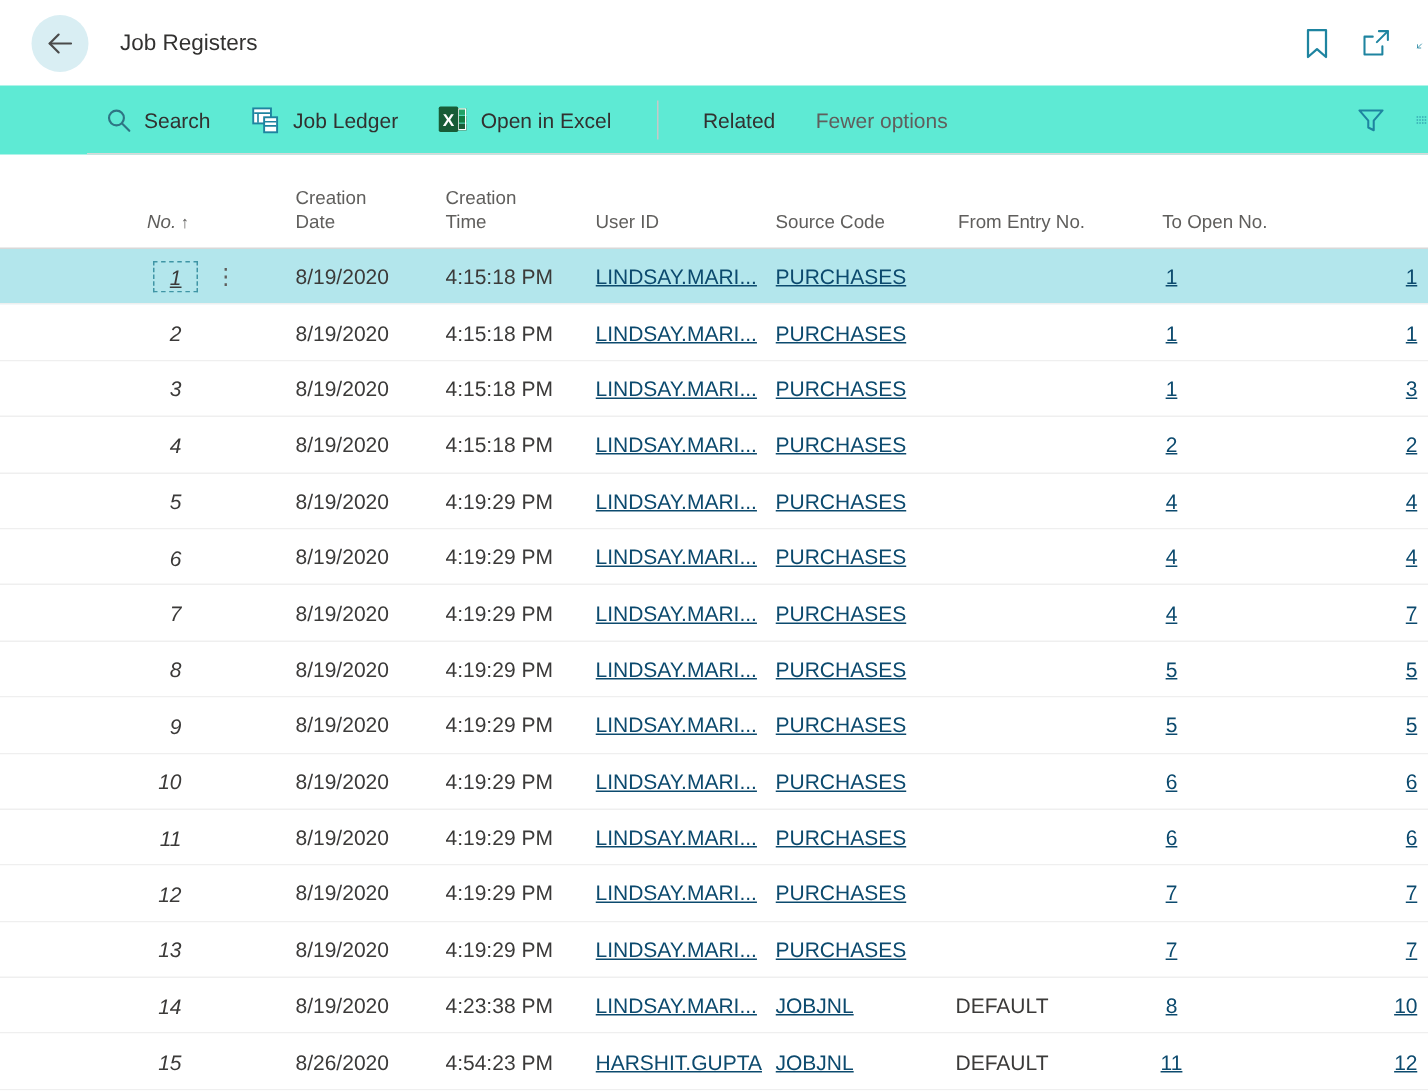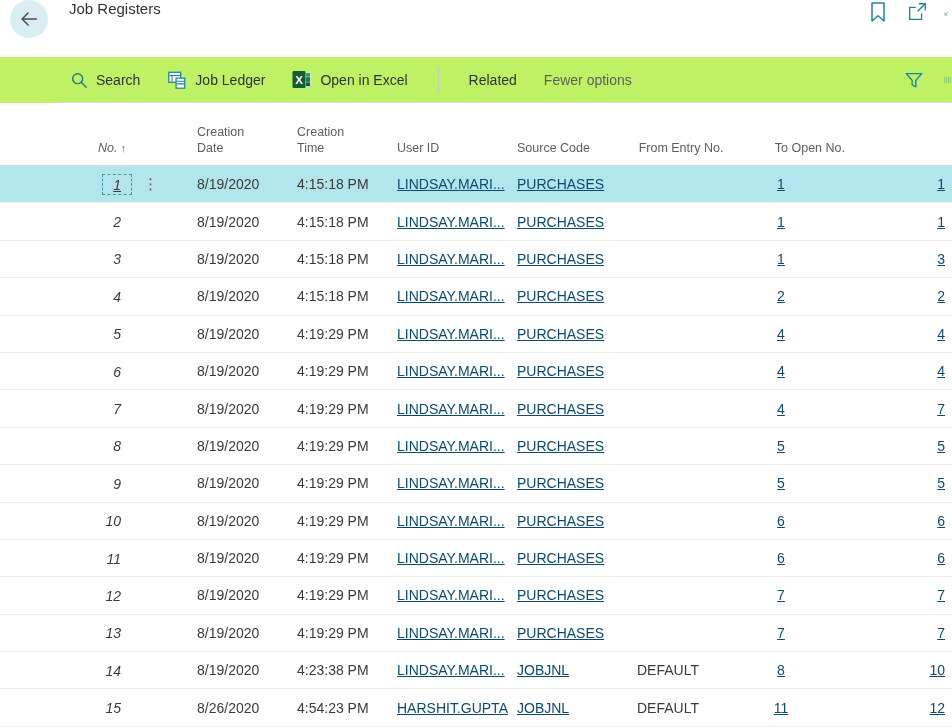--- a/index.html
+++ b/index.html
@@ -4,33 +4,33 @@
 <style>
   * { box-sizing: border-box; margin: 0; padding: 0; }
   html,body { background:#ffffff; }
   .app {
     width: 952px; height: 727px; position: relative; overflow: hidden;
     background: #ffffff; font-family: "Liberation Sans", sans-serif;
     color: #323130;
   }
 
   
-  .titlebar { height: 57px; display: flex; align-items: flex-start; background: #fff; padding-left: 10px; }
+  .titlebar { height: 57px; display: flex; align-items: center; background: #fff; padding-left: 21px; }
   .back-btn {
     width: 38px; height: 38px; border-radius: 50%; background: #d9eef3;
     border: none; display: flex; align-items: center; justify-content: center; cursor: pointer;
   }
   .page-title { font-size: 15px; font-weight: 400; color: #323130; margin-left: 21px; }
   .titlebar-right { margin-left: auto; display: flex; align-items: center; gap: 15px; }
   .icon-btn { background: none; border: none; width: 24px; height: 24px; display: flex; align-items: center; justify-content: center; cursor: pointer; padding: 0; }
   .clip-8 { width: 8px; overflow: hidden; display: flex; justify-content: flex-start; }
 
   
   .toolbar {
-    height: 46px; background: #bef264; display: flex; align-items: center;
+    height: 46px; background: #5eead4; display: flex; align-items: center;
     padding-left: 70px; position: relative;
   }
   .toolbar::after { content:""; position: absolute; left: 58px; right: 0; bottom: 0; height: 1px; background: #d8d8d8; }
   .tb-item {
     display: flex; align-items: center; gap: 8px; background: none; border: none;
     font-family: inherit; font-size: 14px; color: #323130; cursor: pointer; margin-right: 27px; padding: 0;
   }
   .tb-item.muted { color: #605e5c; }
   .tb-divider { width: 1px; height: 26px; background: #c8c8c8; margin: 0 30px 0 3px; }
   .toolbar-right { margin-left: auto; display: flex; align-items: center; }

